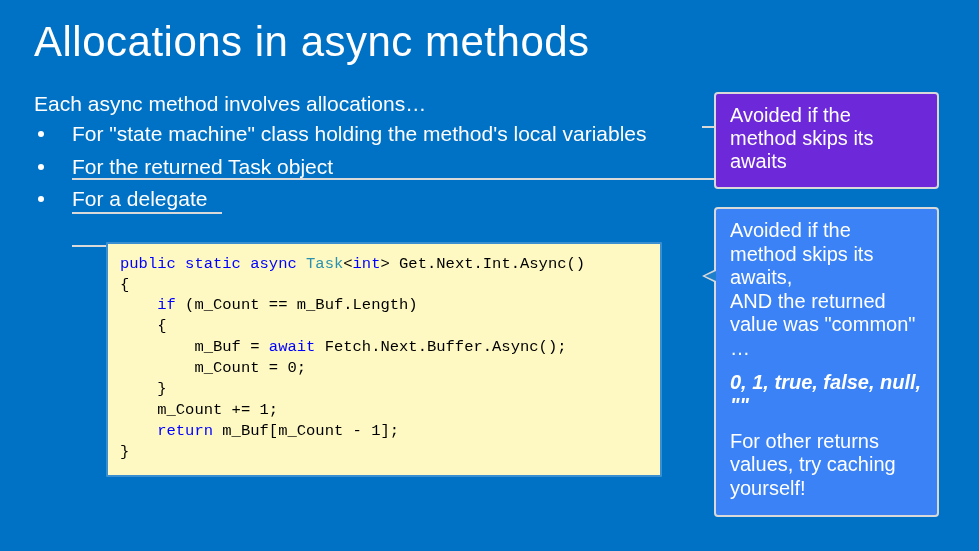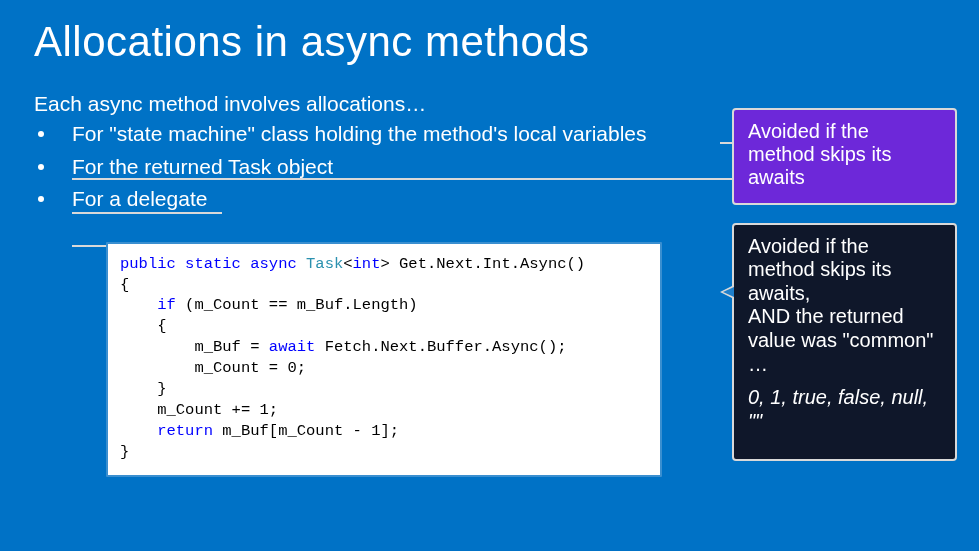--- a/index.html
+++ b/index.html
@@ -20,22 +20,20 @@
   }
   .title {
     font-size: 42px;
     font-weight: 300;
     color: #ffffff;
     letter-spacing: 0.5px;
     margin-bottom: 26px;
   }
   .content-row {
     display: flex;
-    gap: 18px;
-    align-items: center;
   }
   .left-col {
     flex: 0 0 680px;
   }
   .right-col {
     flex: 0 0 225px;
   }
   .subhead {
     font-size: 21px;
     font-weight: 400;
@@ -58,21 +56,21 @@
   }
   .bullets li .dot {
     width: 6px;
     height: 6px;
     background: #ffffff;
     border-radius: 50%;
     margin: 0 28px 0 4px;
     flex-shrink: 0;
   }
   .codebox {
-    background: #ffffff;
+    background: #fef9c3;
     color: #000000;
     border: 2px solid #3a8fd0;
     border-radius: 1px;
     padding: 10px 12px 12px 12px;
     font-family: "Courier New", monospace;
     font-size: 15.5px;
     line-height: 1.35;
     white-space: pre;
     width: 556px;
     margin-left: 72px;
@@ -86,34 +84,35 @@
     border: 2px solid #d9d9d9;
     border-radius: 4px;
     padding: 10px 14px 14px 14px;
     font-size: 20px;
     font-weight: 400;
     line-height: 1.15;
     position: relative;
     margin-bottom: 18px;
   }
   .callout-blue {
-    background: #0f172a;
+    background: #3b82f6;
     color: #ffffff;
     border: 2px solid #d9d9d9;
     border-radius: 4px;
     padding: 10px 14px 14px 14px;
     font-size: 20px;
     font-weight: 400;
     line-height: 1.18;
     position: relative;
   }
   .callout-blue .italic {
     font-style: italic;
     margin-top: 10px;
     margin-bottom: 12px;
+    font-weight: bold;
   }
   .callout-blue .para2 {
     margin-top: 4px;
   }
   
   .connector {
     position: absolute;
     height: 2px;
     background: #d9d9d9;
   }
@@ -195,18 +194,19 @@
         <div class="connector g-stub"></div>
         <span>Avoided if the method skips its awaits</span>
       </div>
 
       <div class="callout-blue">
         <div class="bluepointer"></div>
         <div class="bluepointer-inner"></div>
         <div style="white-space:pre-line;">Avoided if the method skips its awaits,
 AND the returned value was "common" …</div>
         <div class="italic">0, 1, true, false, null, ""</div>
+        <div class="para2">For other returns values, try caching yourself!</div>
       </div>
 
     </div>
   </div>
 
 </div>
 
 </body></html>

